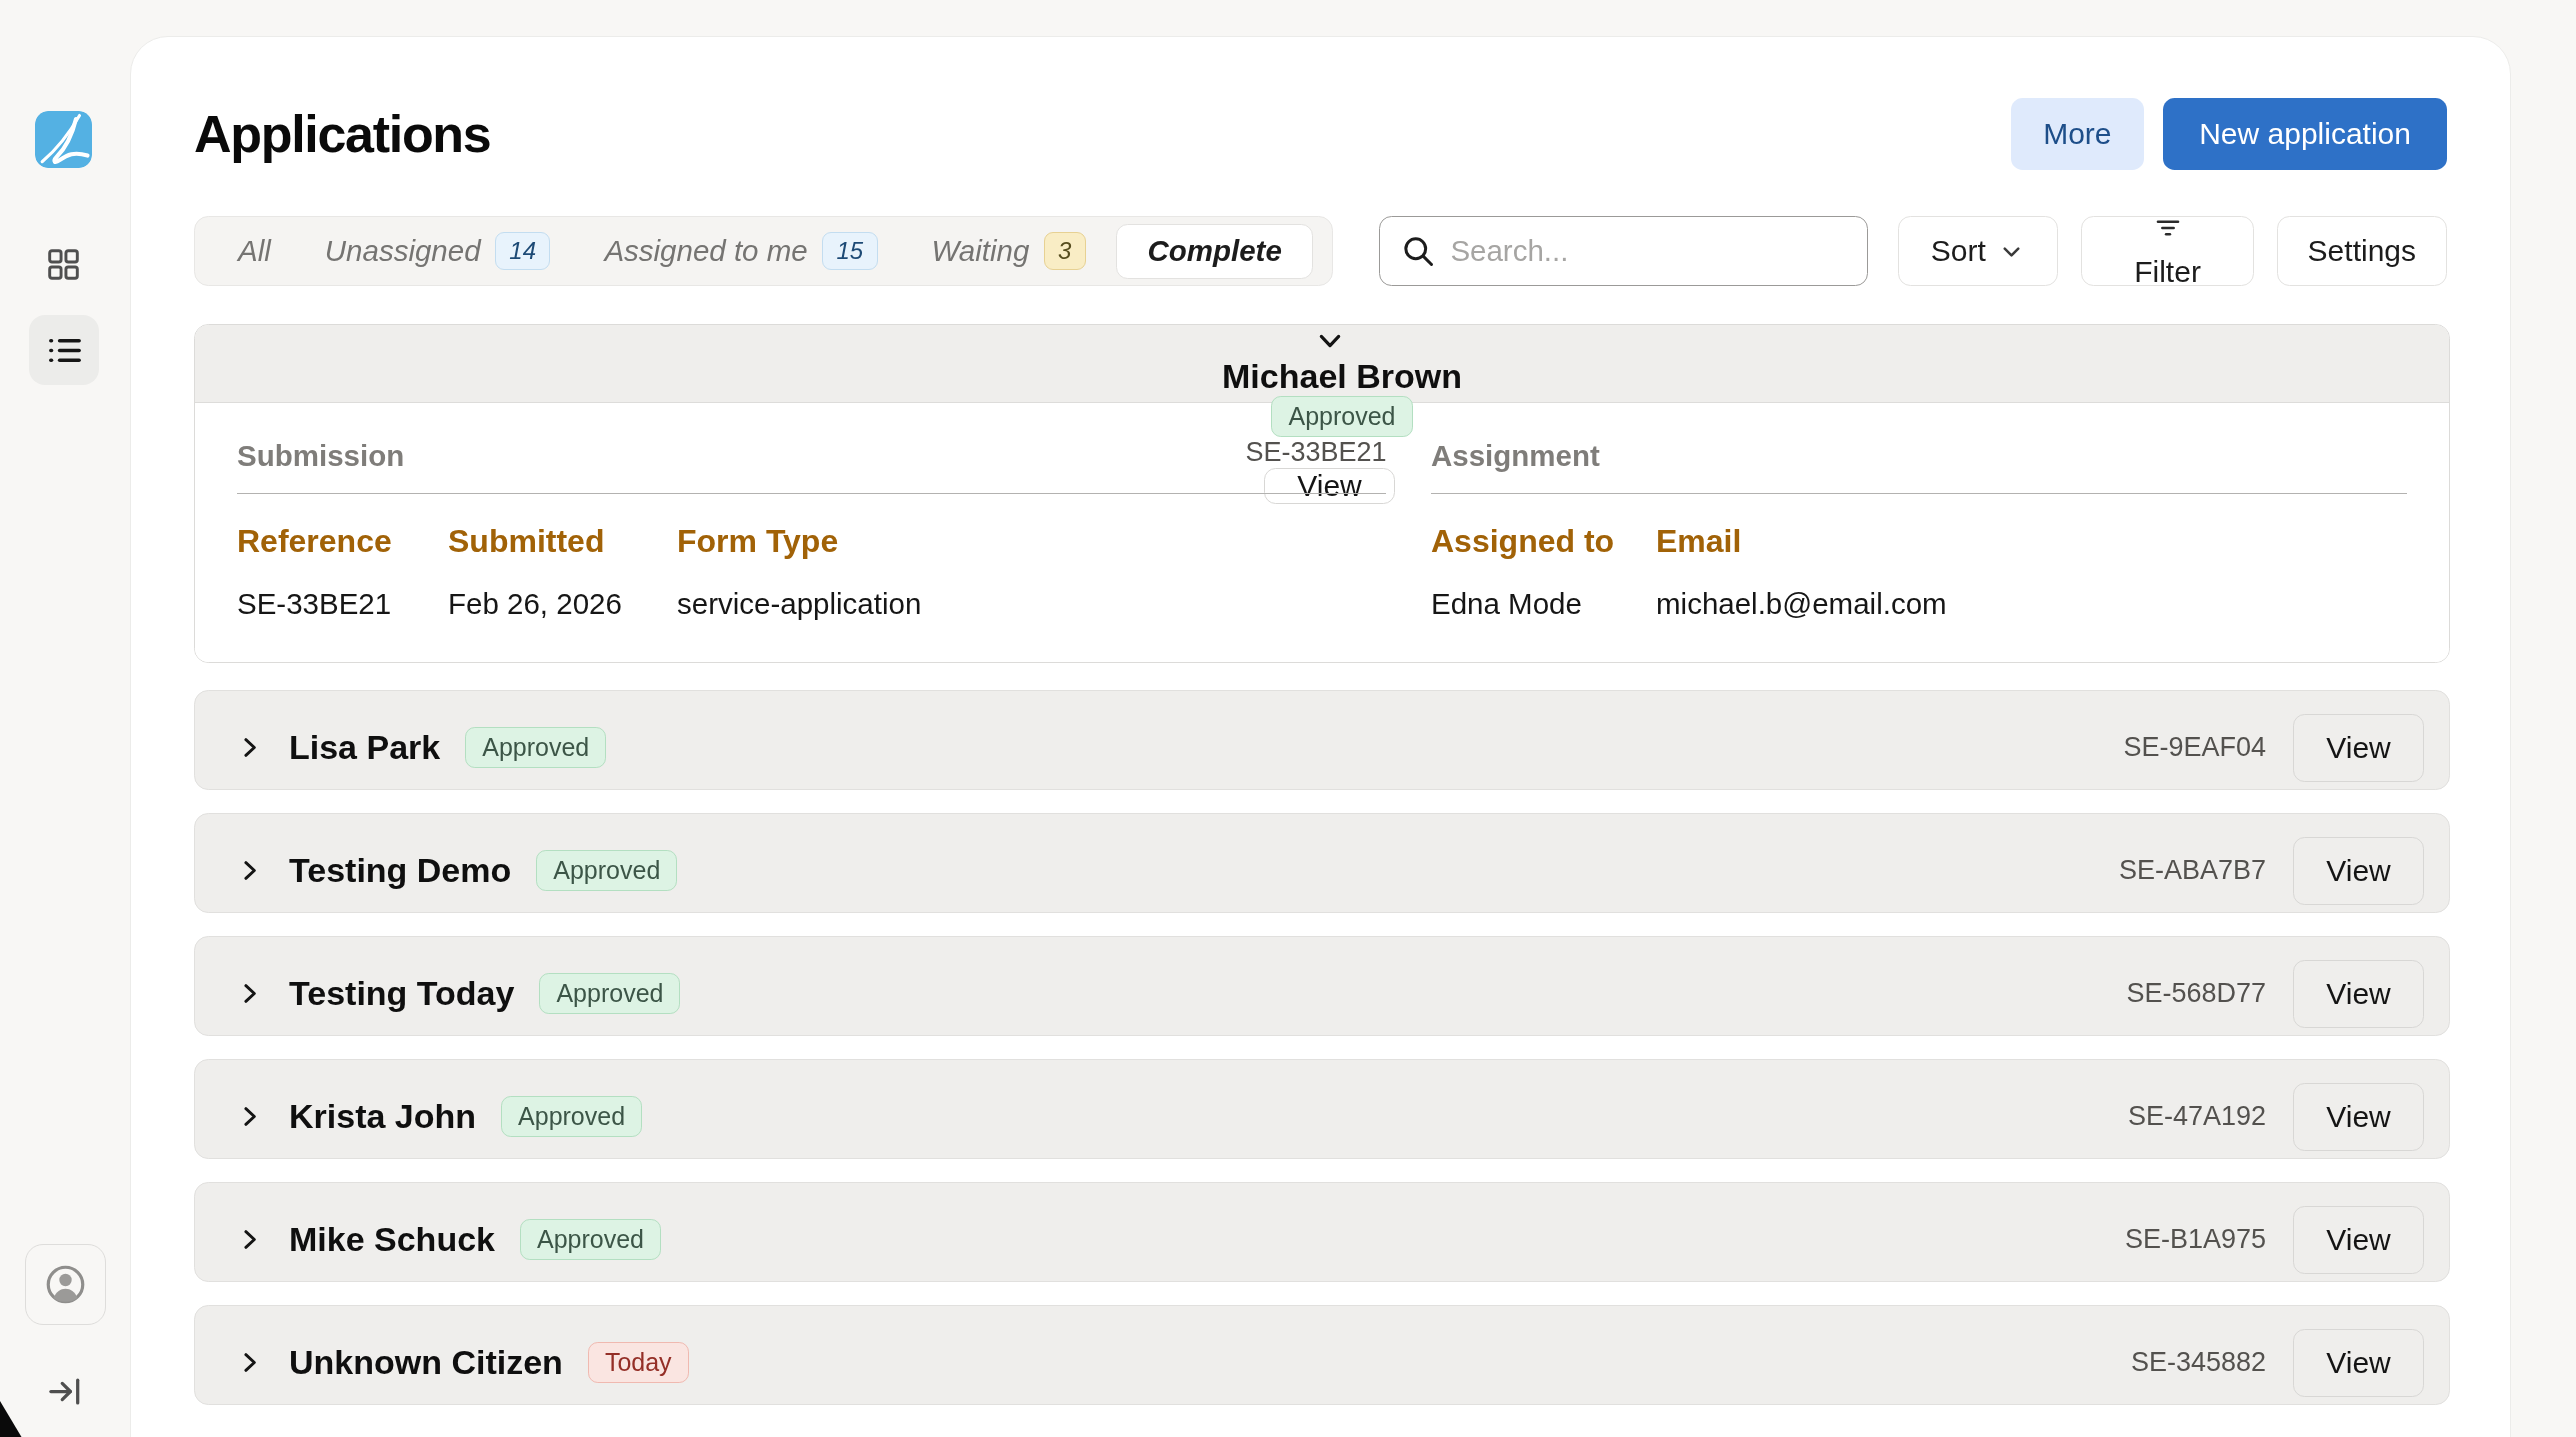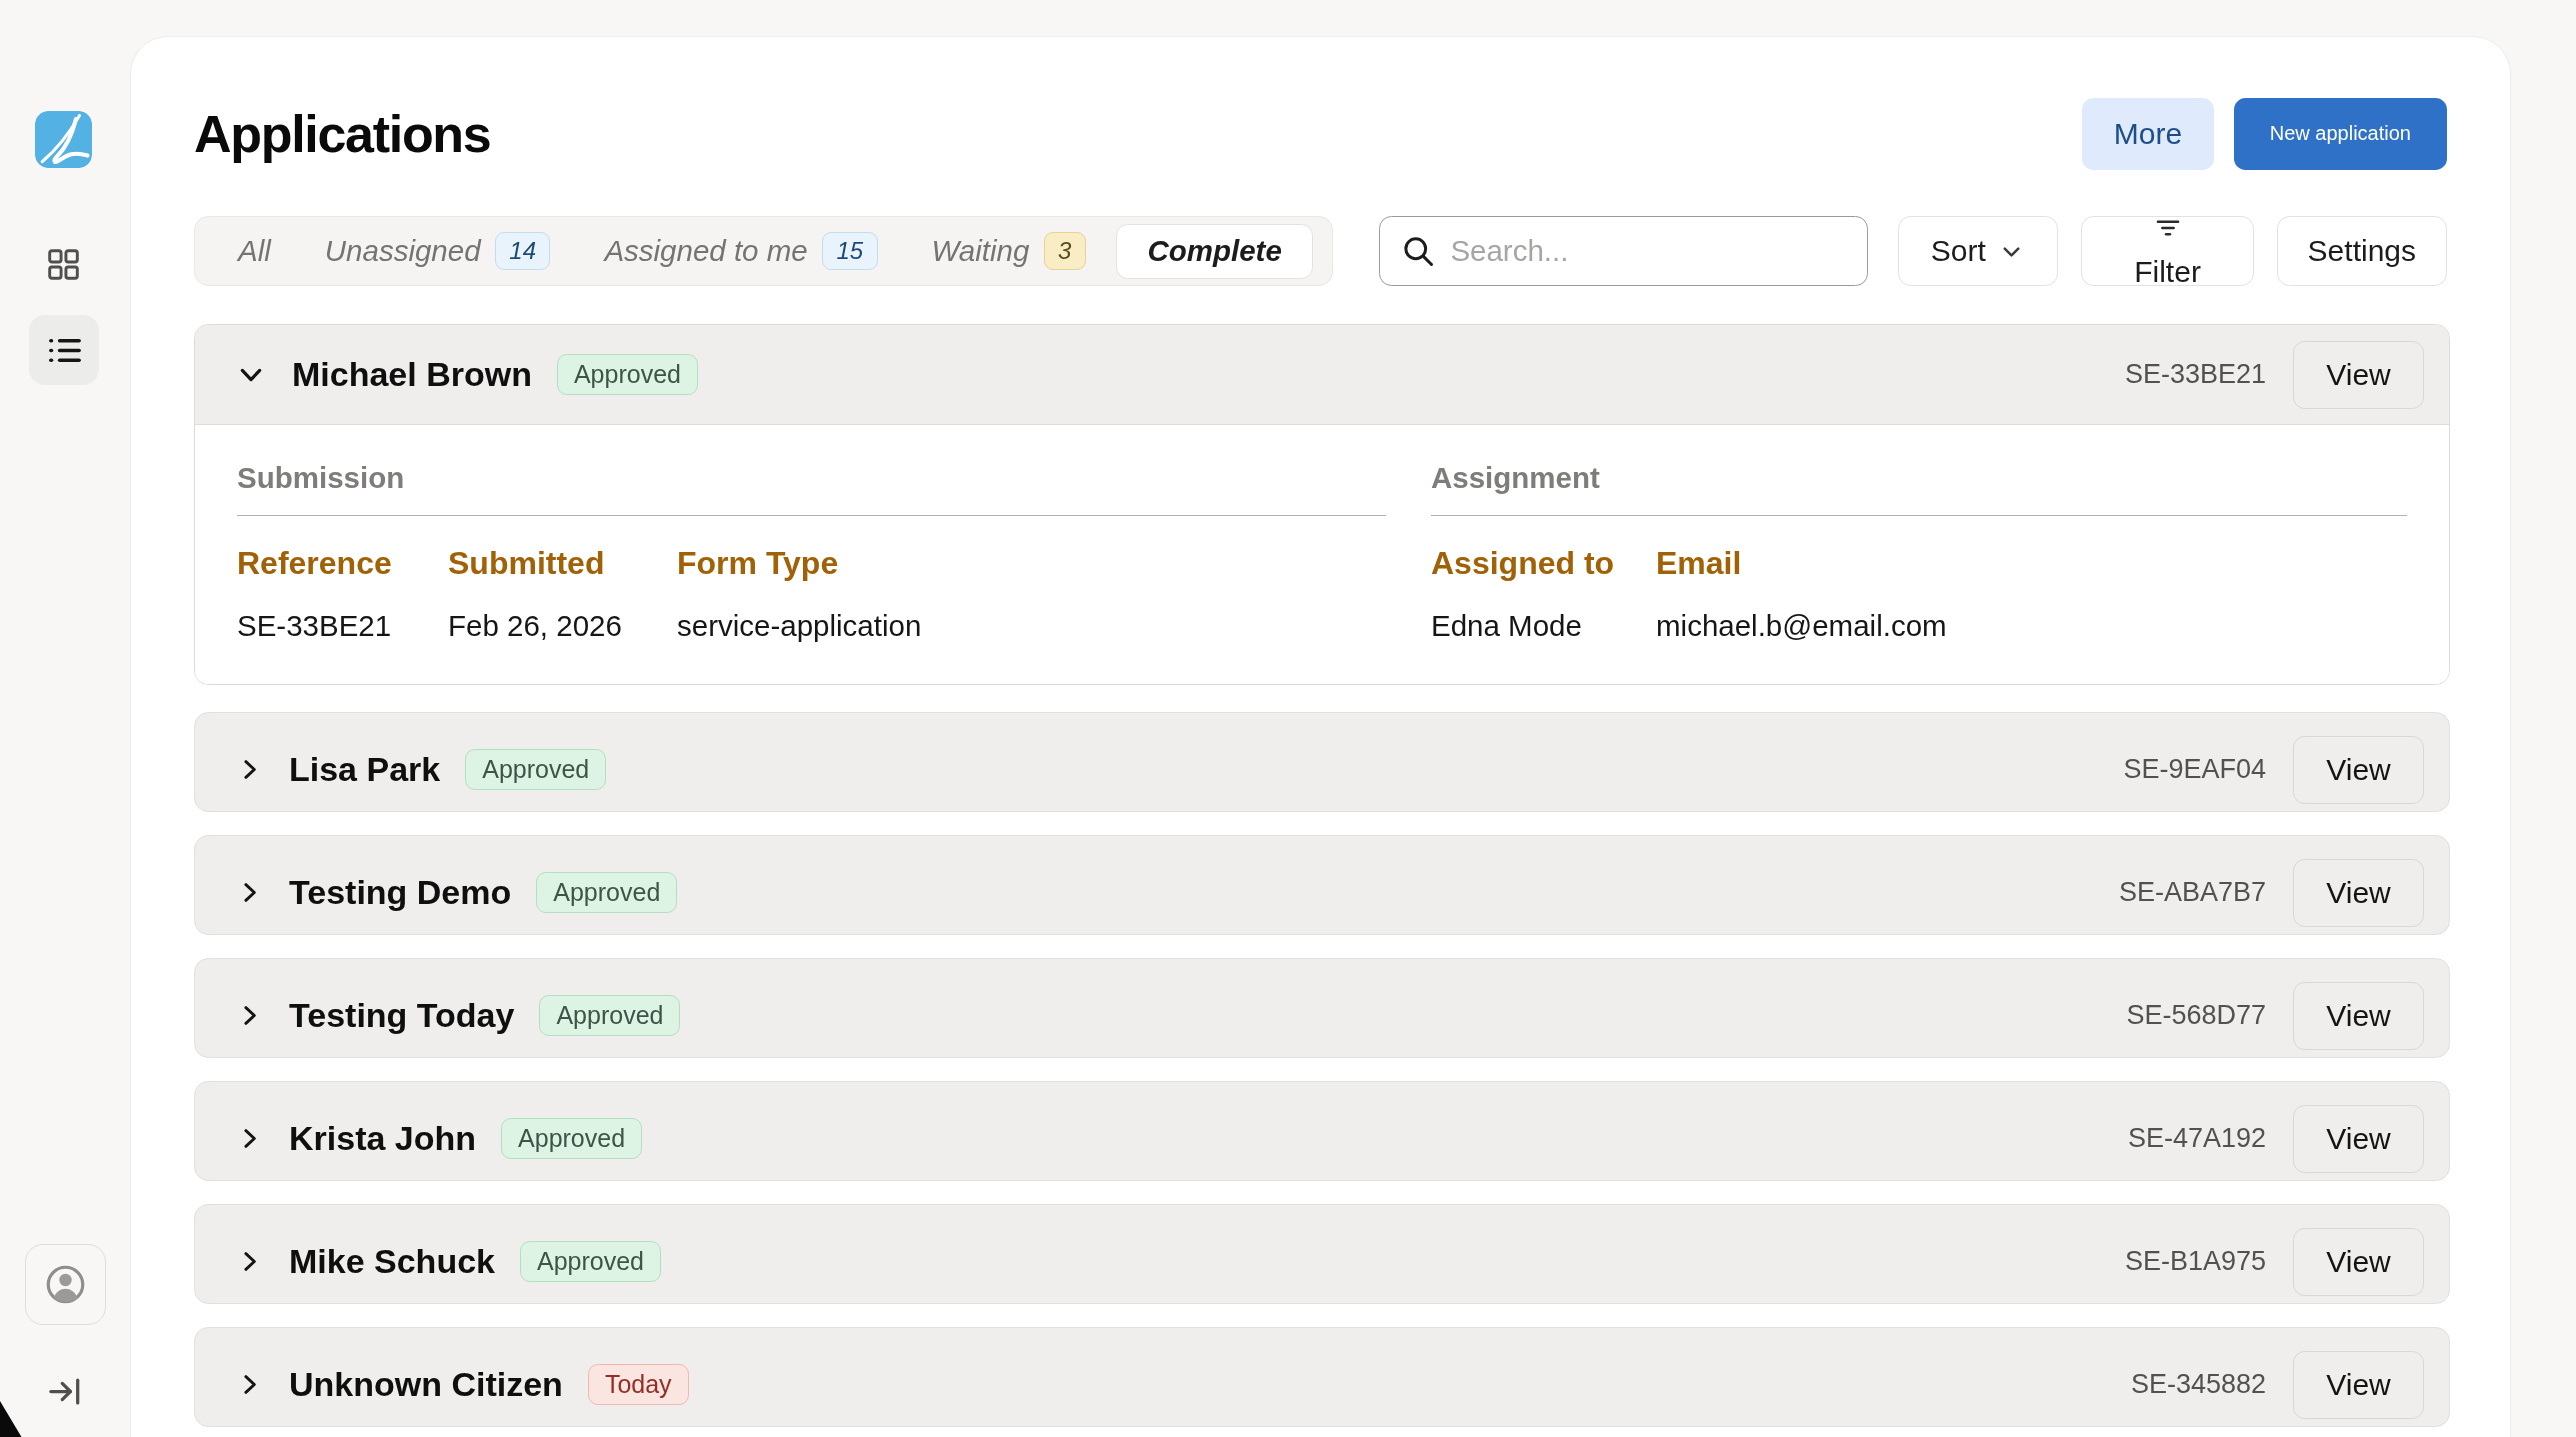--- a/index.html
+++ b/index.html
@@ -36,21 +36,21 @@
 
   .card-header { display:flex; align-items:center; justify-content:space-between; height:75px; }
   .page-title { font-size:52px; font-weight:700; letter-spacing:-1.3px; color:#0a0a0a; }
   .header-actions { display:flex; gap:19.7px; }
   .btn-more {
     height:72px; padding:0 32px; background:#dfeafc; color:#1d4e89;
     border:none; border-radius:11.6px; font-size:30px; font-family:inherit; cursor:pointer;
   }
   .btn-primary {
     height:72px; padding:0 36px; background:#2e71c7; color:#ffffff;
-    border:none; border-radius:11.6px; font-size:20px; font-family:inherit; cursor:pointer;
+    border:none; border-radius:11.6px; font-size:30px; font-family:inherit; cursor:pointer;
   }
 
   
   .controls { display:flex; align-items:center; margin-top:45px; height:70px; }
   .tabs {
     display:flex; align-items:center; height:70px; background:#f5f4f2;
     border:1.8px solid #e8e7e5; border-radius:14.3px; padding:0 16px; gap:0;font-style:italic;
   }
   .tab { display:flex; align-items:center; gap:14.3px; padding:0 27px; font-size:29.5px; color:#757472; cursor:pointer; white-space:nowrap; }
   .tab-badge {
@@ -81,22 +81,23 @@
   }
   .btn-sort { margin-left:29.5px; width:171px; }
   .btn-filter { margin-left:23px; width:183px;flex-direction:column; }
   .btn-settings { margin-left:23px; width:181px; }
 
   
   .rows { margin-top:38px; }
   .app-row, .app-card { width:2256px; }
 
   .row-head {
-    height:100px; background:#efeeec; display:flex; align-items:center;
+    height:78px; background:#efeeec; display:flex; align-items:center;
     padding:0 25px 0 40px;
+    flex-direction:column;
   }
   .app-row {
     height:100px; background:#efeeec; border:1.8px solid #e1e0de; border-radius:14.3px;
     display:flex; align-items:center; padding:16px 25px 0 40px; margin-bottom:23px;
   }
   .app-card {
     border:1.8px solid #dcdbd9; border-radius:14.3px; background:#ffffff;
     overflow:hidden; margin-bottom:27px;
   }
   .app-card .row-head { border-bottom:1.8px solid #dddcda; }

